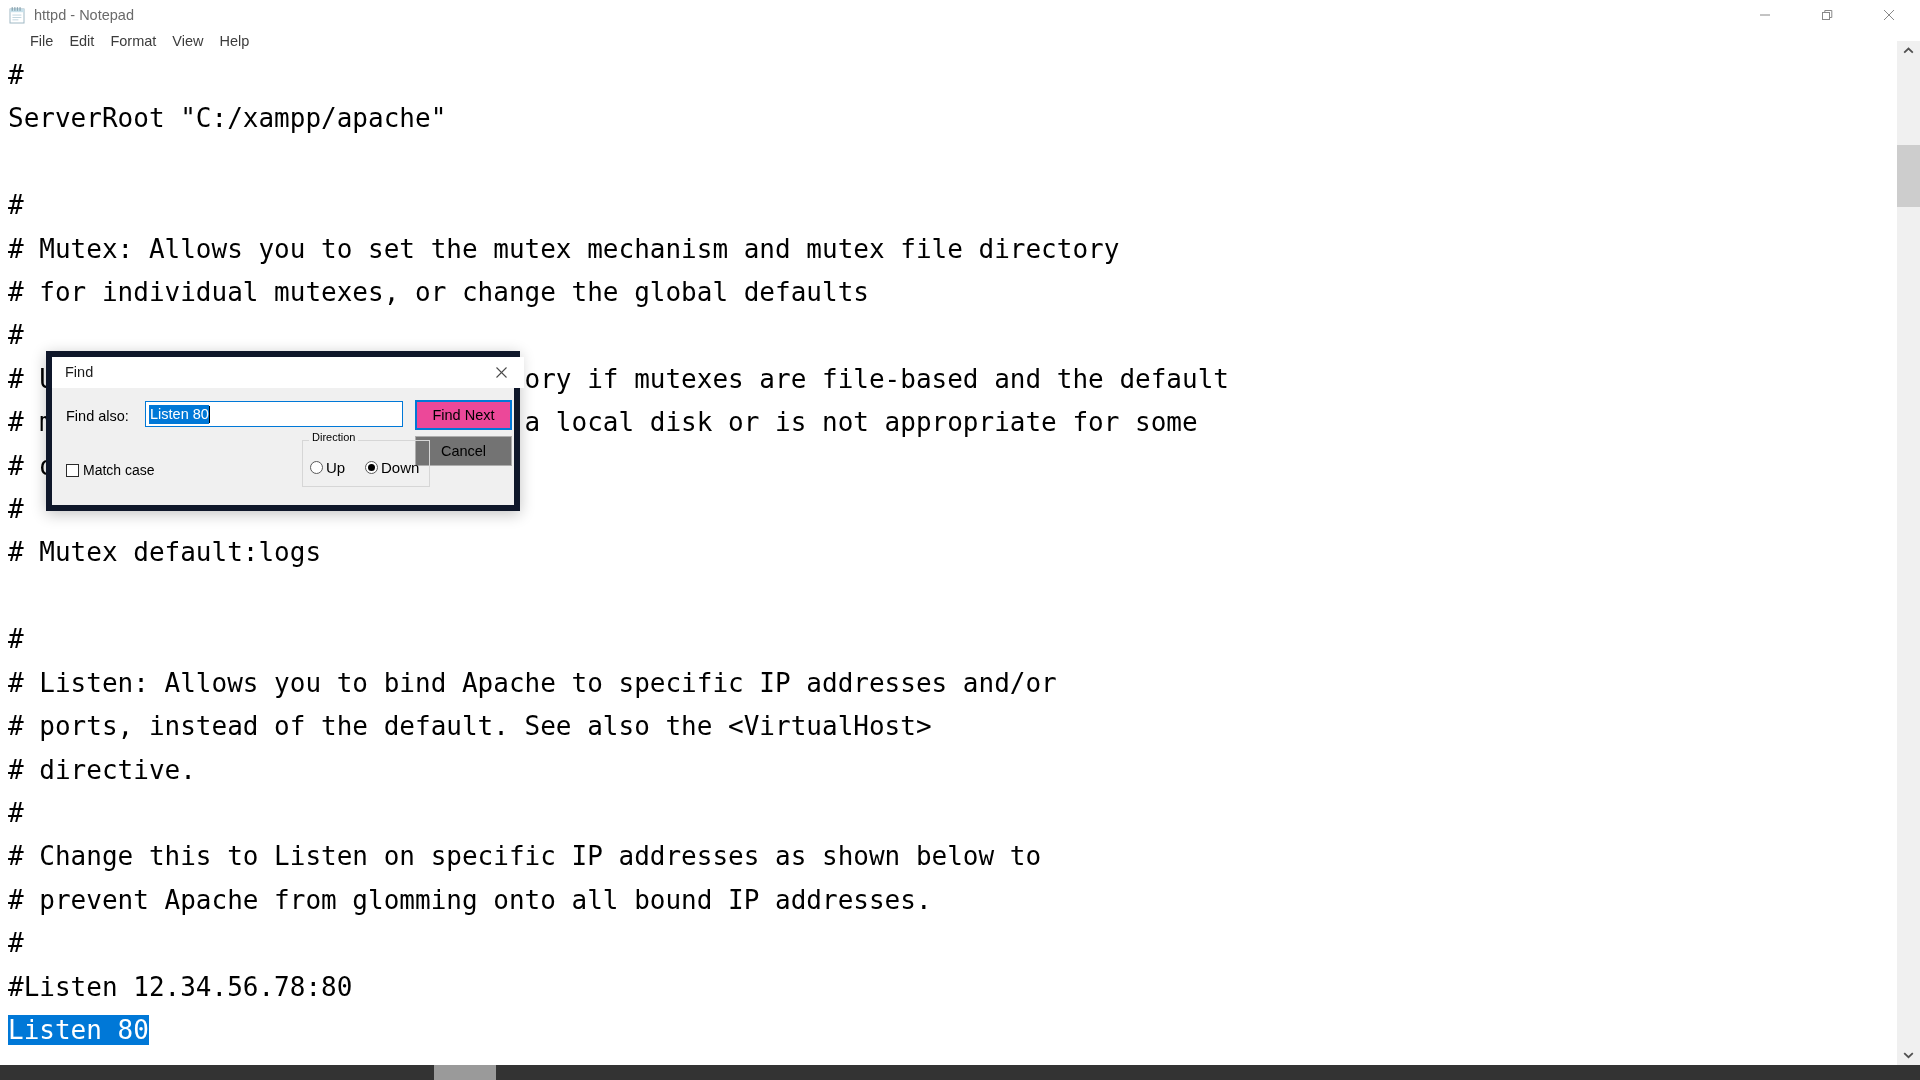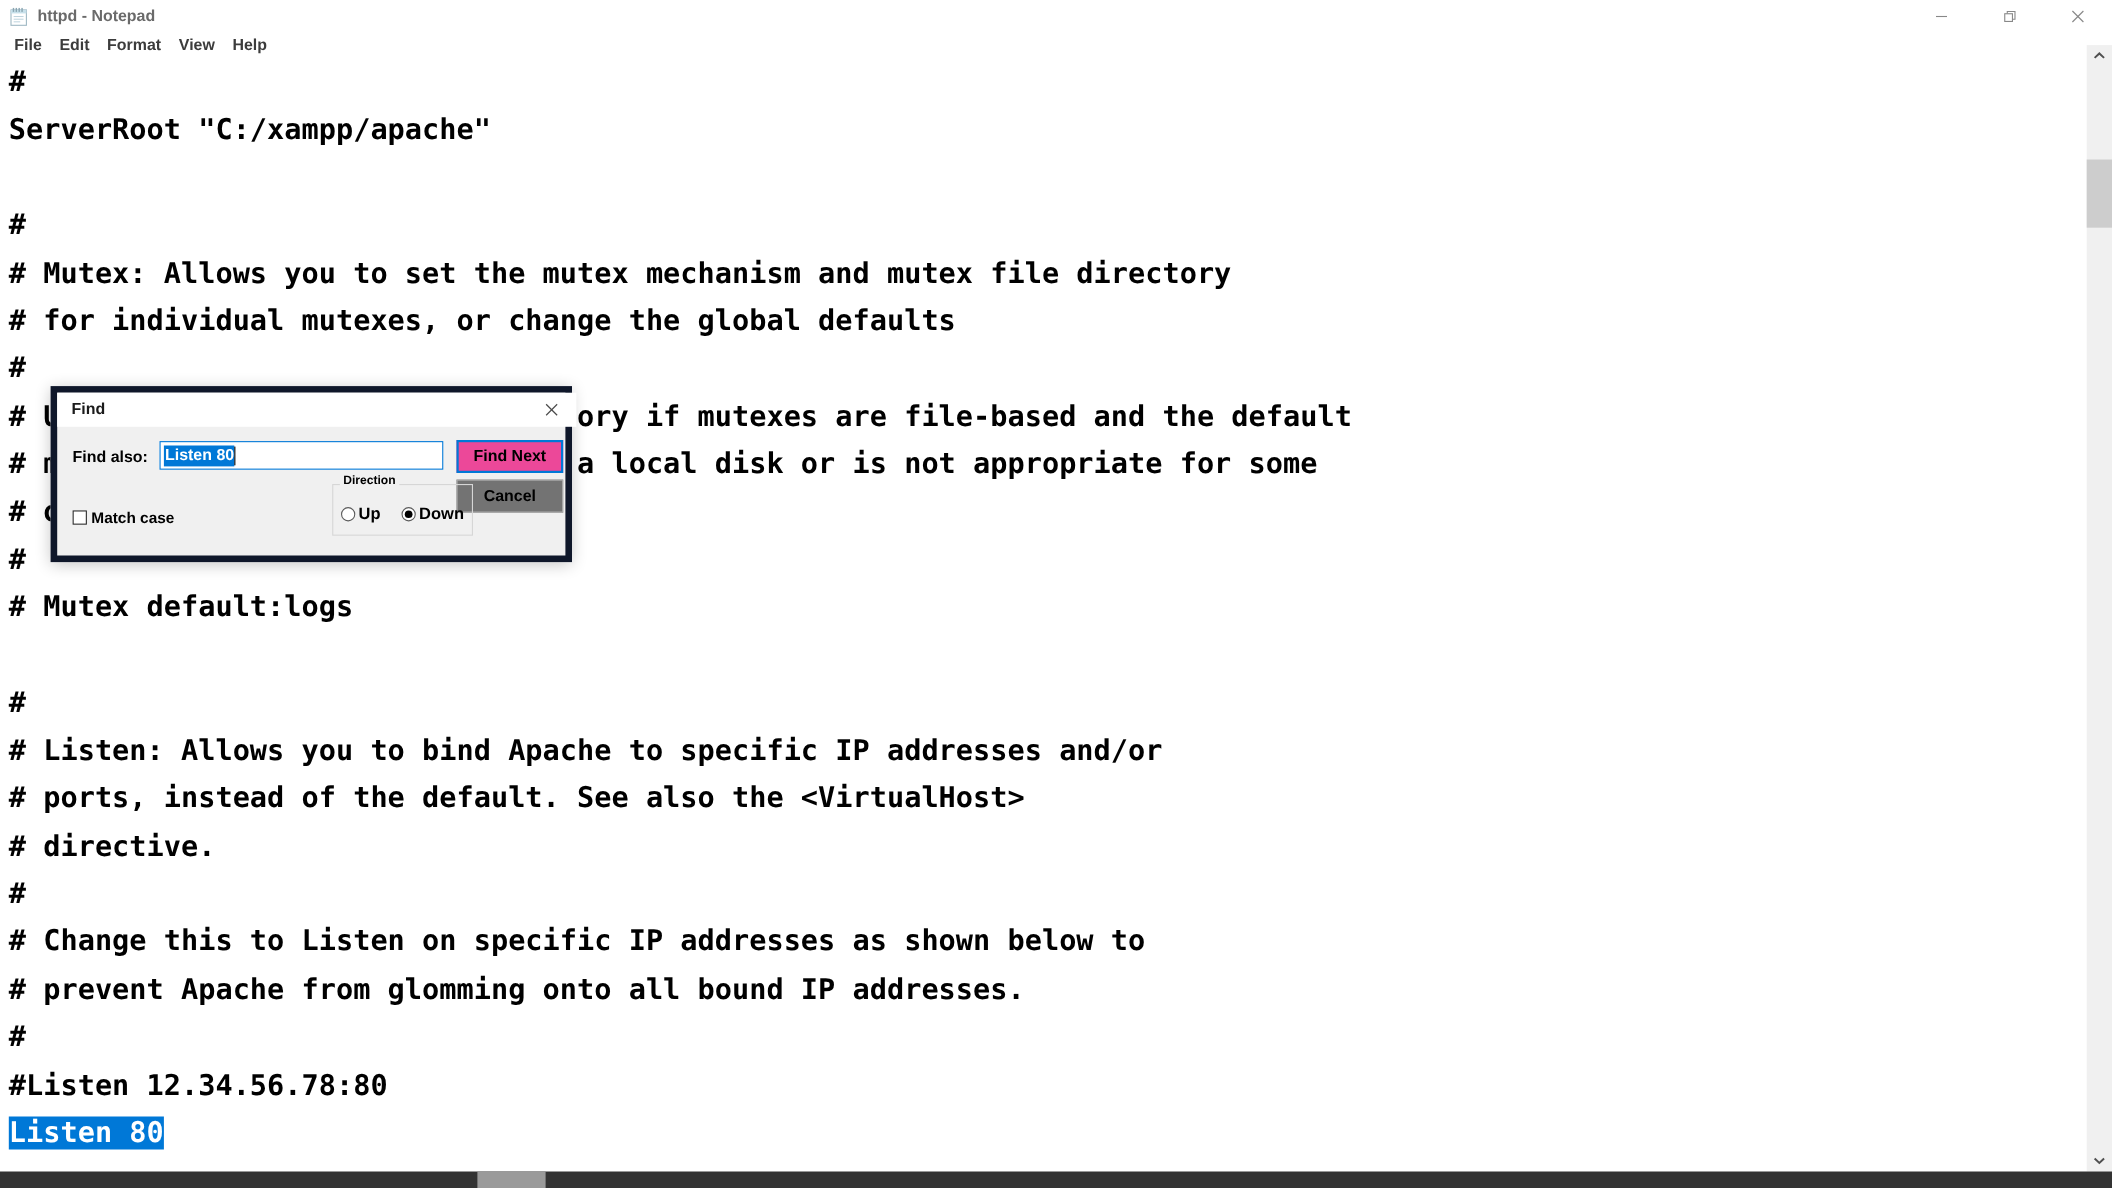--- a/index.html
+++ b/index.html
@@ -10,21 +10,20 @@
     overflow: hidden;
     background: #ffffff;
     font-family: "Liberation Sans", sans-serif;
   }
 
   #app {
     position: relative;
     width: 1920px;
     height: 1080px;
     background: #ffffff;
-    font-weight: bold;
   }
 
   
   .titlebar {
     position: absolute;
     left: 0; top: 0;
     width: 1920px;
     height: 30px;
     background: #ffffff;
     display: flex;
@@ -62,21 +61,21 @@
 
   
   .menubar {
     position: absolute;
     left: 0; top: 30px;
     width: 1920px;
     height: 22px;
     background: #ffffff;
     display: flex;
     align-items: flex-end;
-    padding-left: 5px;
+    padding-left: 22px;
     box-sizing: border-box;
   }
   .menu-item {
     font-size: 14.5px;
     color: #3c3c3c;
     padding: 0 8px;
     line-height: 22px;
     white-space: nowrap;
   }
 

